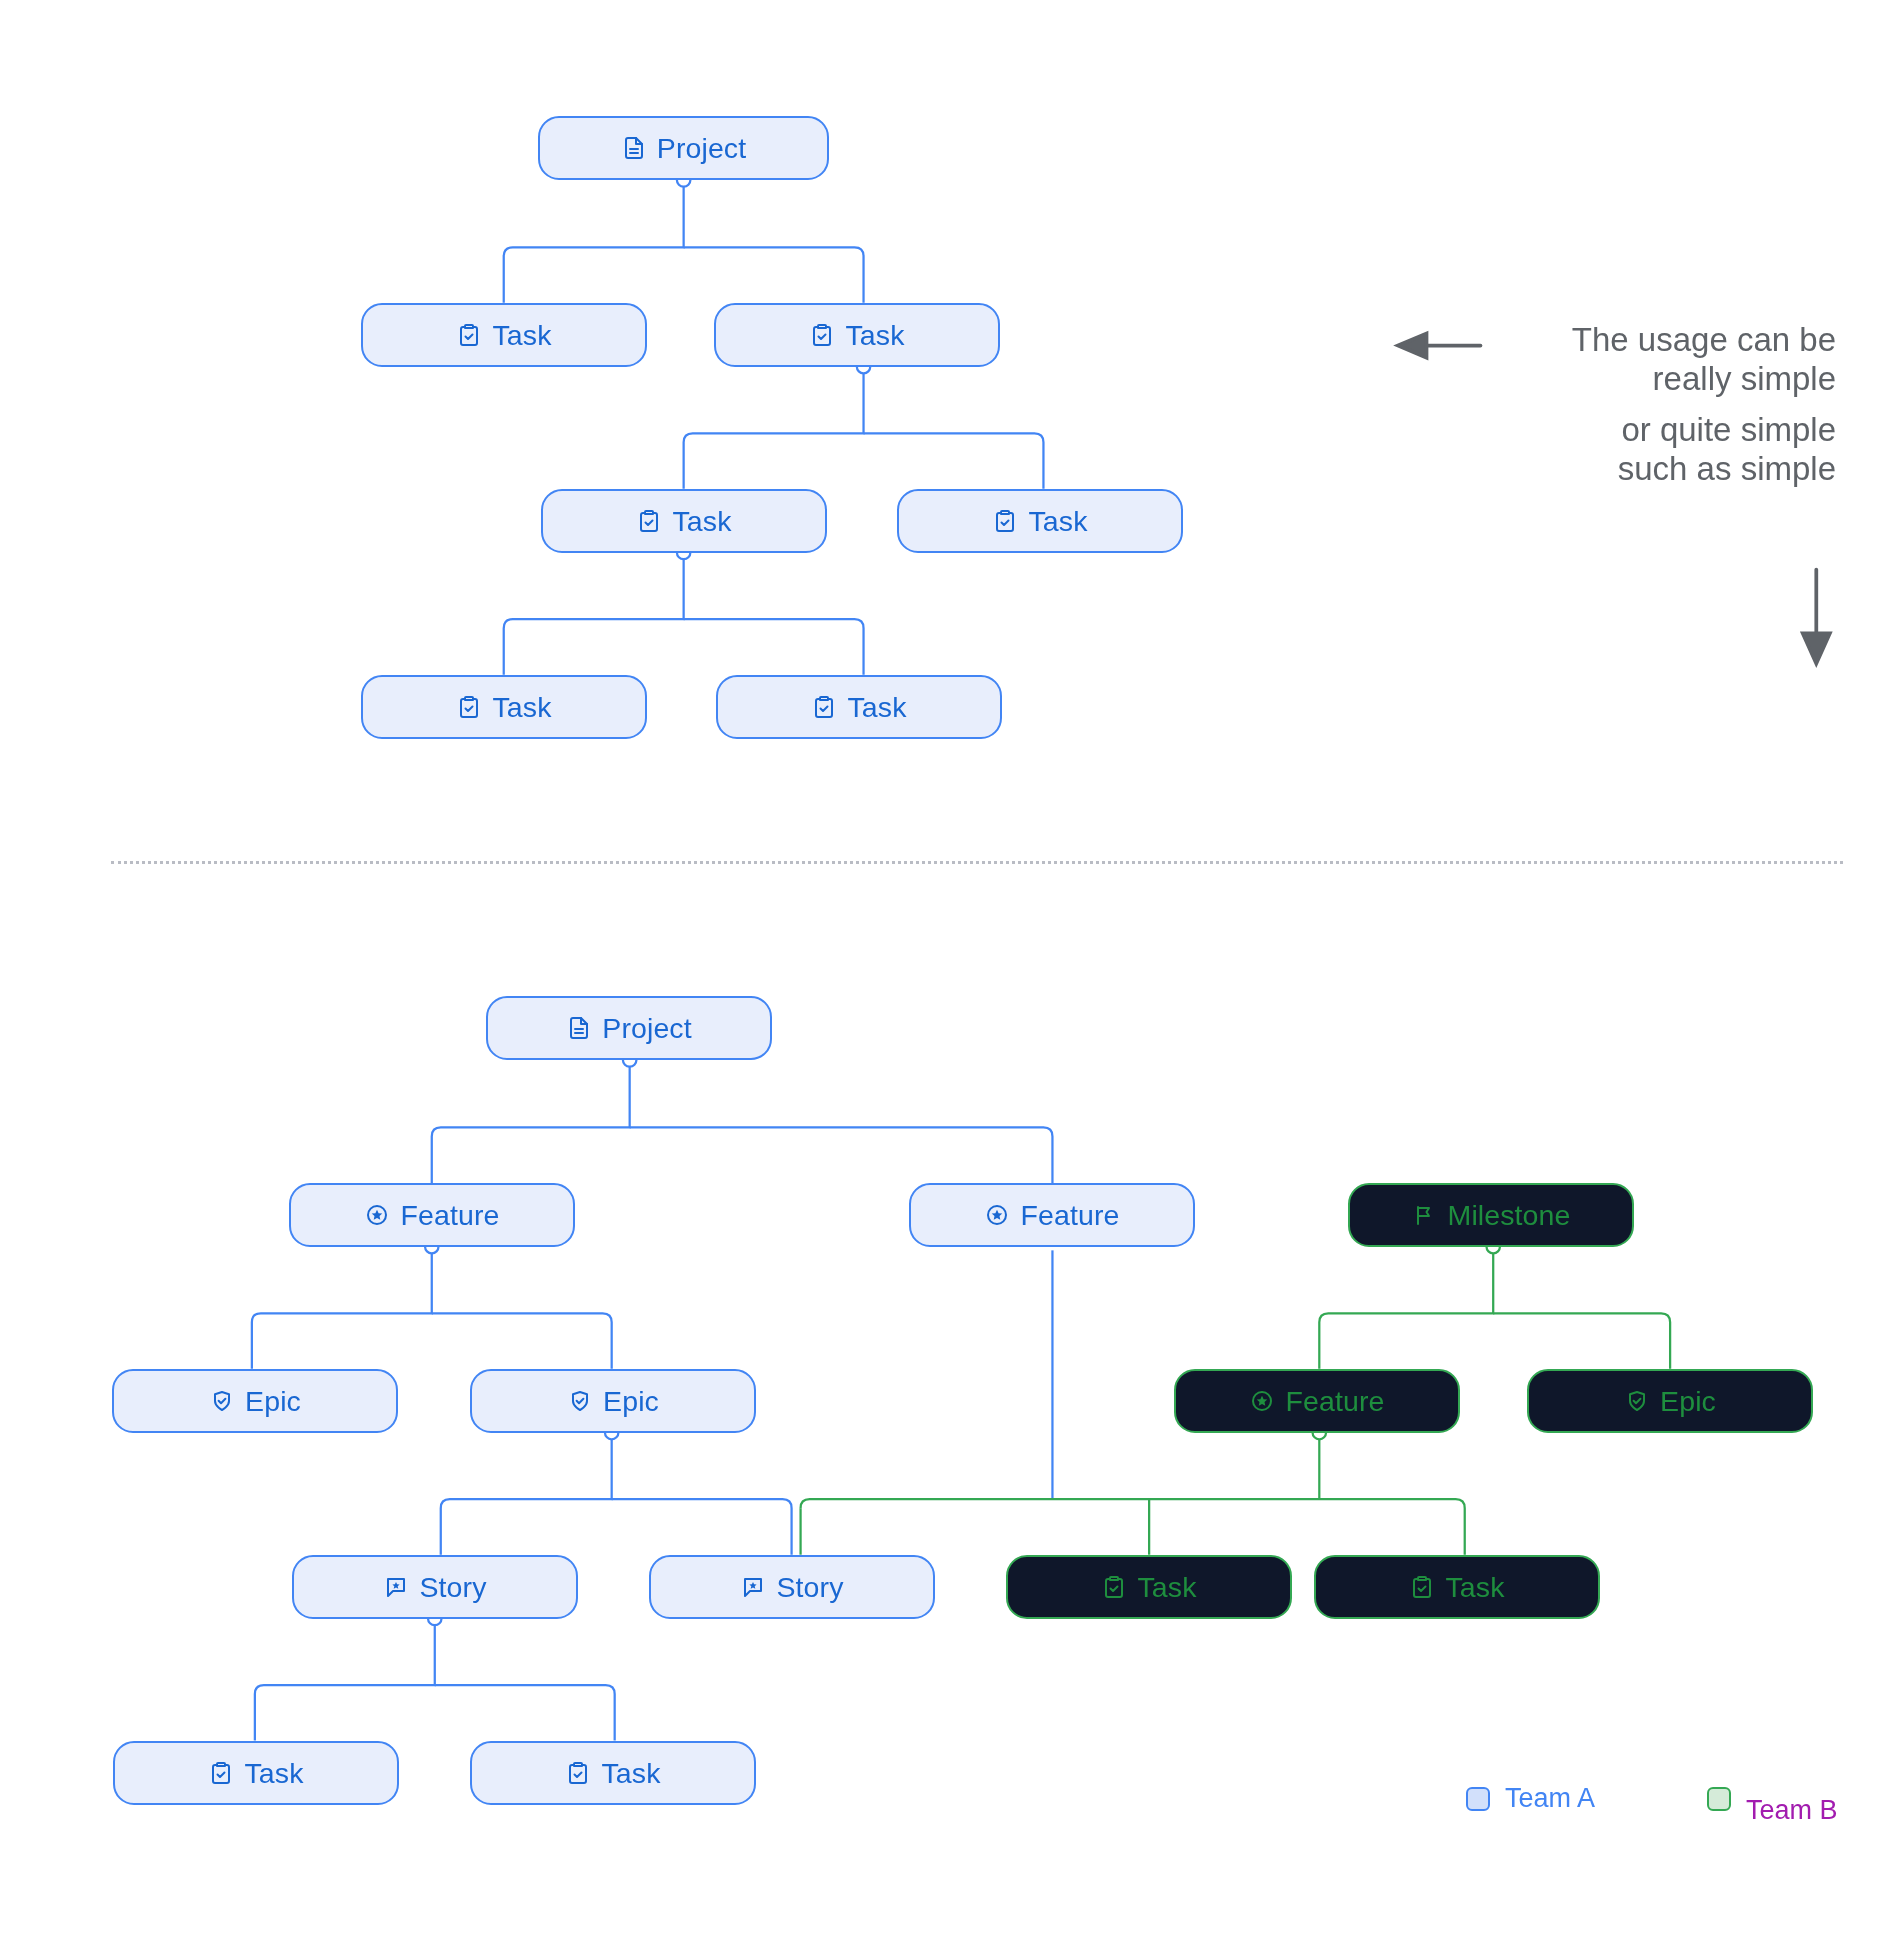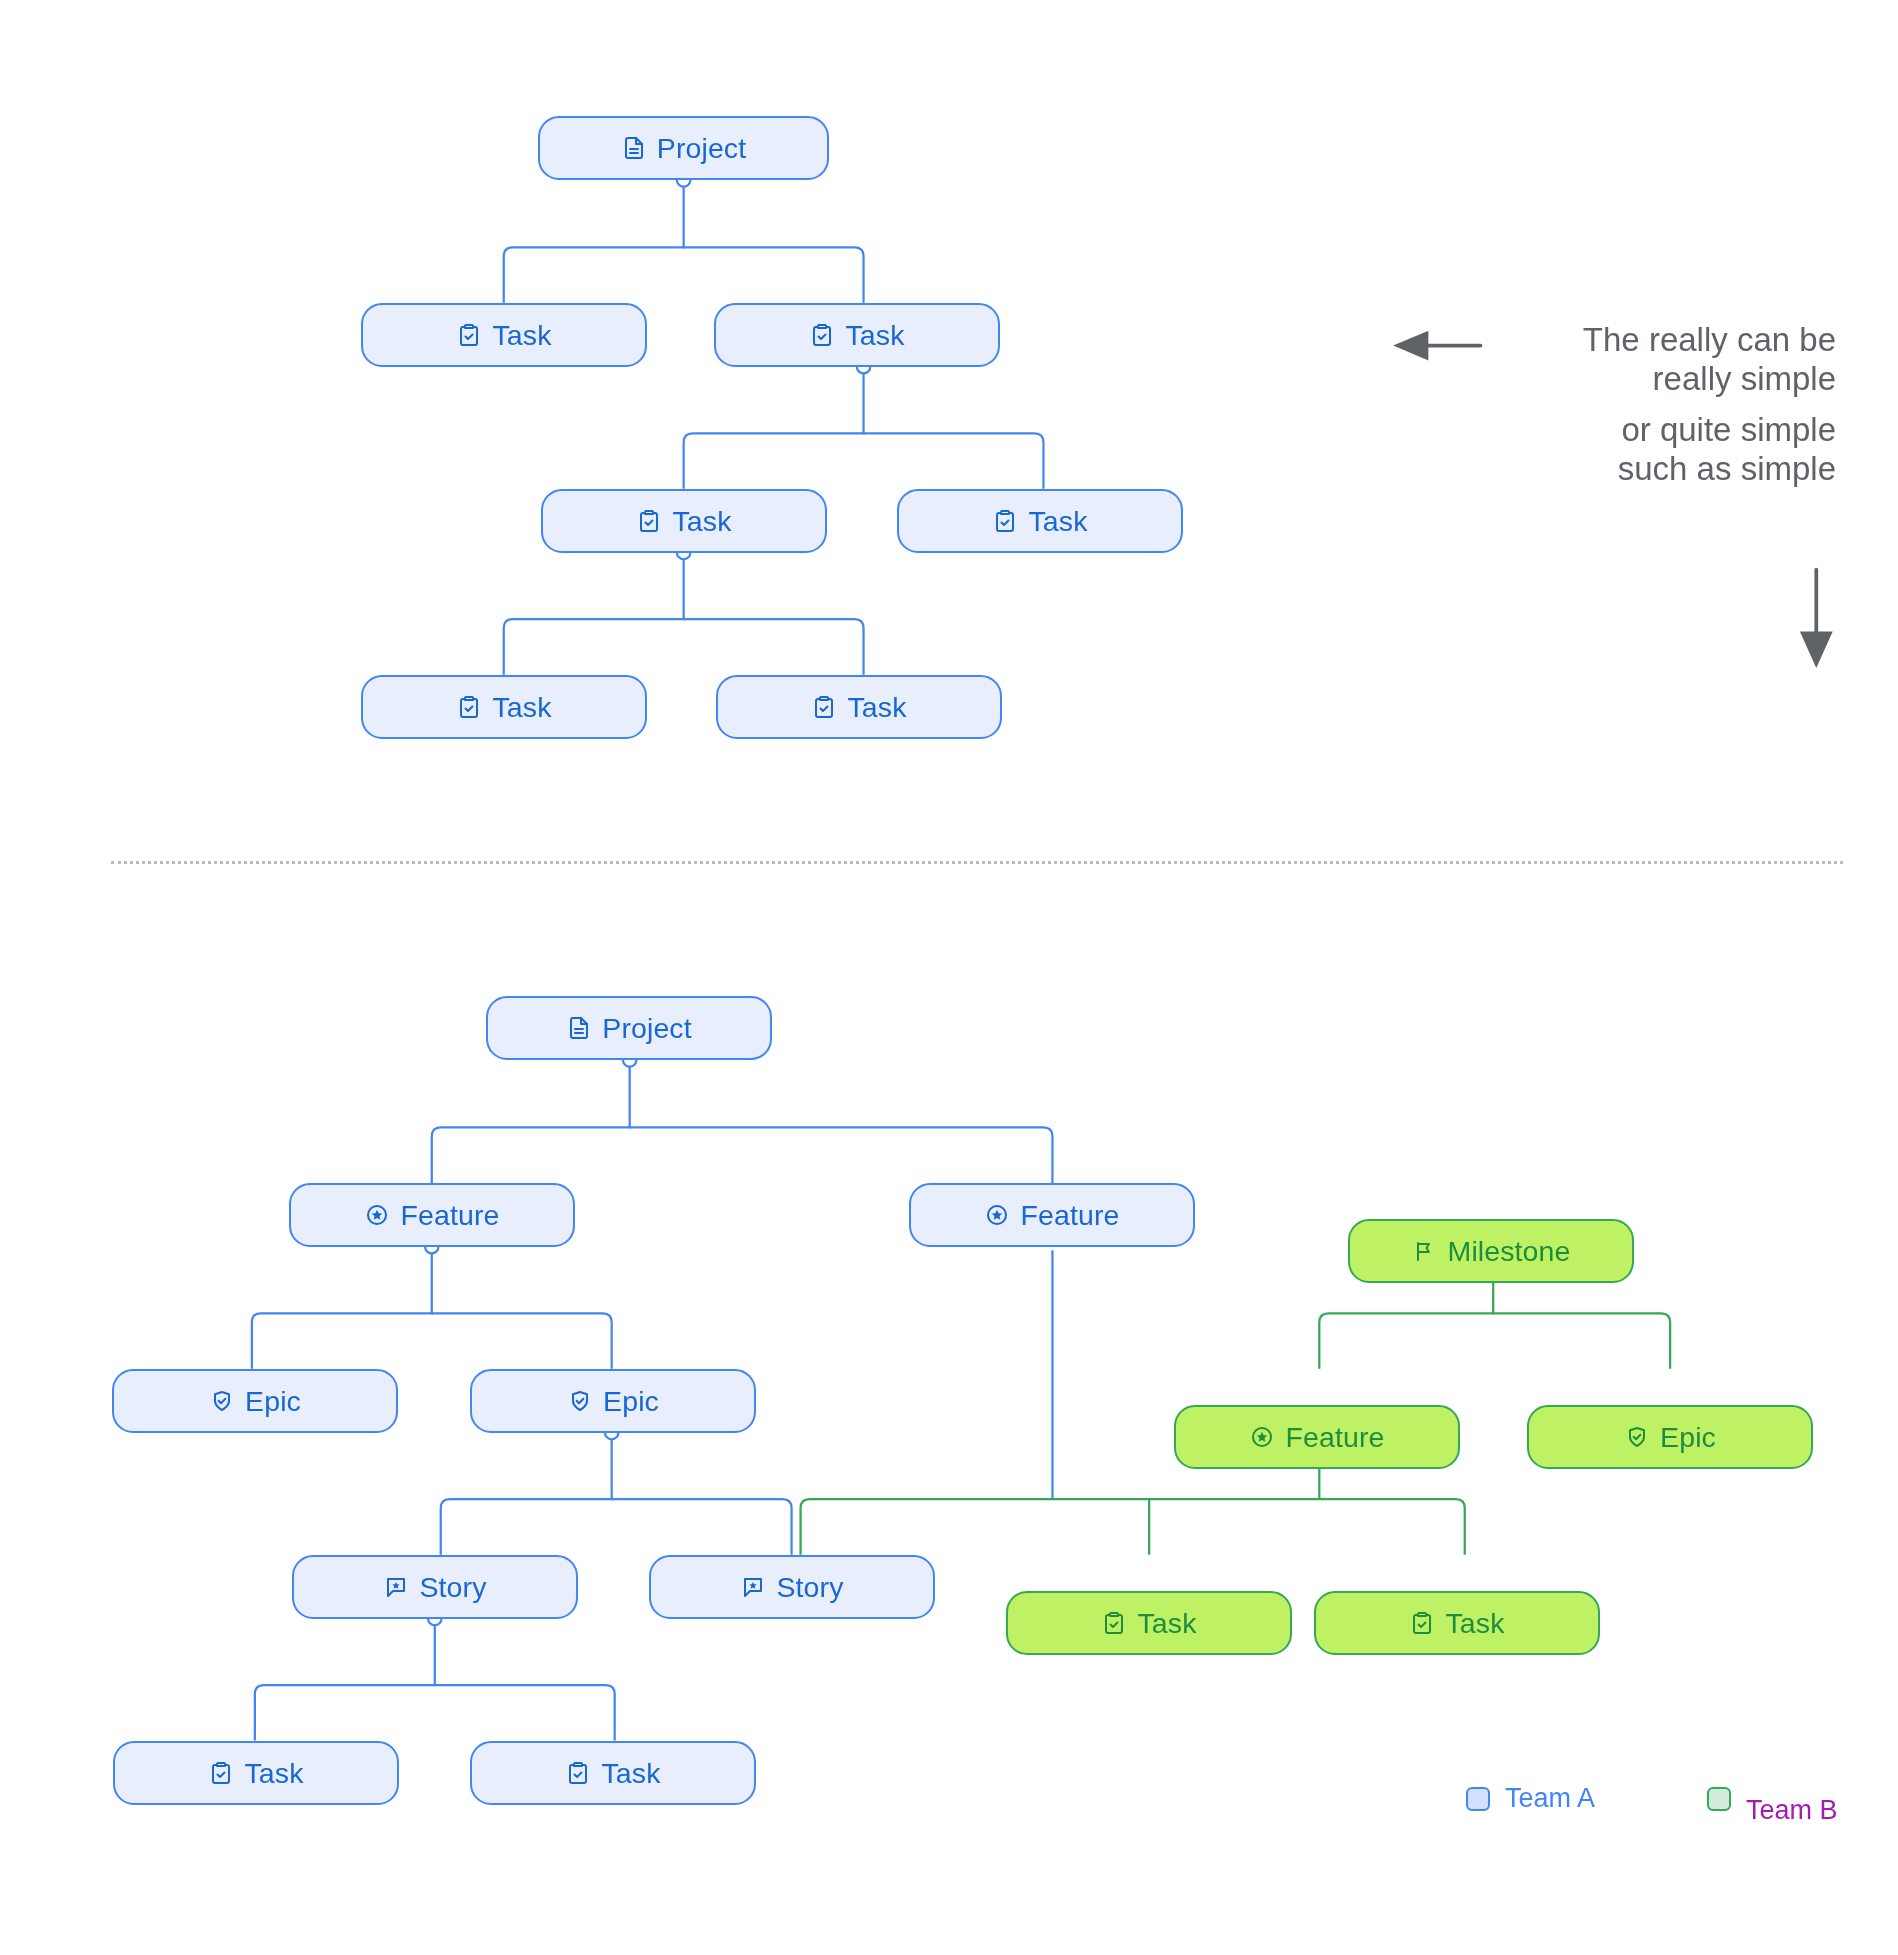--- a/index.html
+++ b/index.html
@@ -55,24 +55,23 @@
     flex: 0 0 auto;
   }
   .node .ico svg { display: block; }
 
   .team-a {
     background: #e8eefc;
     border-color: #4285f4;
     color: #1967d2;
   }
   .team-b {
-    background: #bef264;
+    background: #0f172a;
     border-color: #34a853;
     color: #1e8e3e;
-    margin-top: 36px;
   }
 
   .annotation {
     position: absolute;
     color: #5f6368;
     font-size: 33px;
     line-height: 1.18;
     text-align: right;
   }
   .annotation .ann-line { display: block; white-space: nowrap; }
@@ -243,21 +242,21 @@
   <svg class="edges" viewBox="0 0 2532 2608" xmlns="http://www.w3.org/2000/svg">
     <g stroke="#5f6368" stroke-width="5" fill="#5f6368">
       <line x1="1875" y1="461" x2="1975" y2="461" stroke-linecap="round"></line>
       <polygon points="1865,461 1903,445 1903,477"></polygon>
       <line x1="2423" y1="760" x2="2423" y2="862" stroke-linecap="round"></line>
       <polygon points="2423,885 2405,845 2441,845"></polygon>
     </g>
   </svg>
 
   <div class="annotation" style="left:1469px; top:321px; width:367px;">
-    <span class="ann-line">The really can be</span>
+    <span class="ann-line">The usage can be</span>
     <span class="ann-line">really simple</span>
     <span class="ann-gap"></span>
     <span class="ann-line">or quite simple</span>
     <span class="ann-line">such as simple</span>
   </div>
 
   <div class="divider" style="left:111px; top:861px; width:1732px;"></div>
 
   <div class="node team-a" style="left:486px; top:996px; width:286px; height:64px;">
     <span class="ico">

